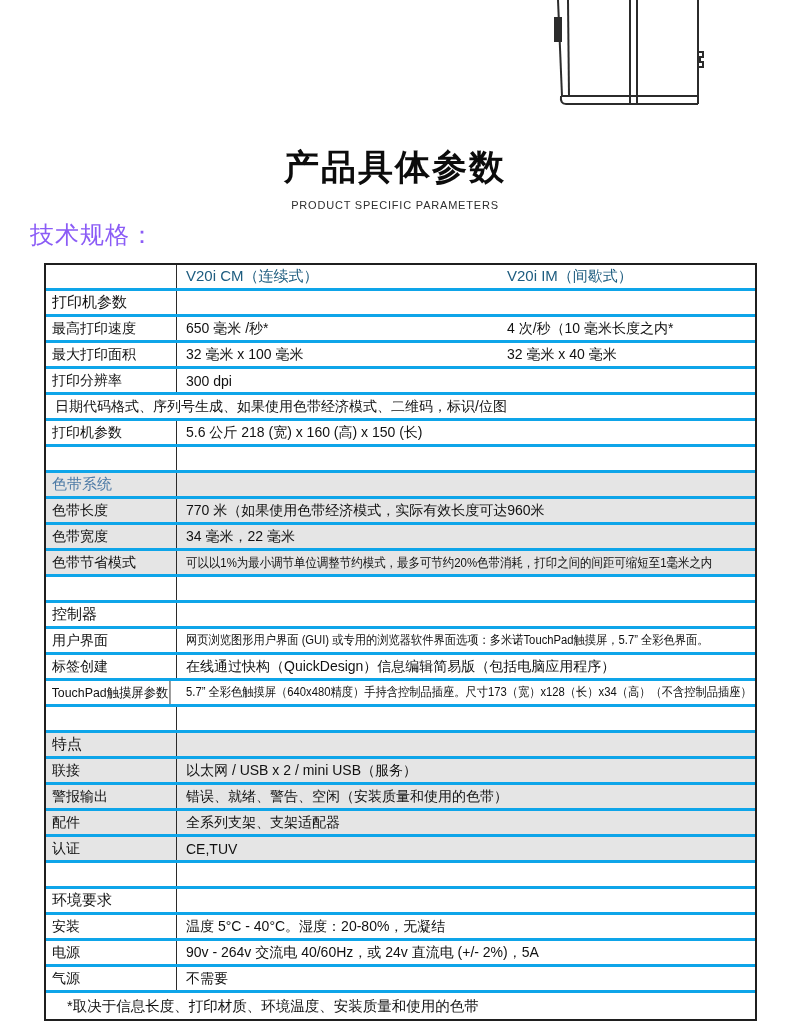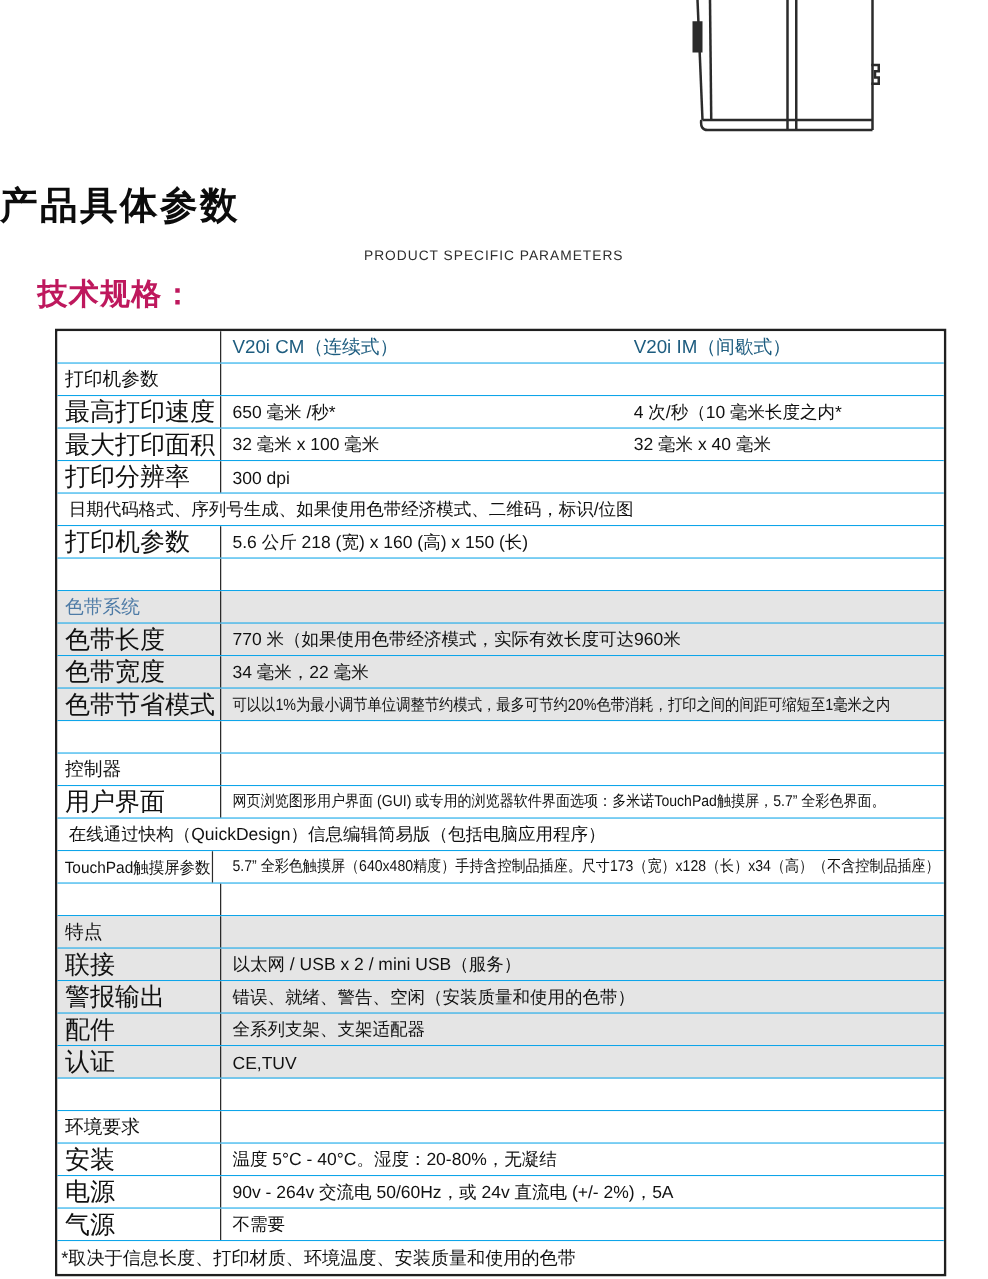--- a/index.html
+++ b/index.html
@@ -4,56 +4,56 @@
 <style>
   html,body{margin:0;padding:0;background:#ffffff;}
   body{
     width:790px;height:1023px;position:relative;overflow:hidden;
     font-family:"Liberation Sans","DejaVu Sans",sans-serif;color:#111;
   }
   
   .device-art{position:absolute;left:548px;top:0;width:158px;height:112px;}
   
   .page-title{
-    position:absolute;top:144px;left:0;width:100%;text-align:left;
-    font-size:30px;font-weight:700;color:#0c0c0c;letter-spacing:2px;
+    position:absolute;top:144px;left:0;width:100%;text-align:center;
+    font-size:35px;font-weight:700;color:#0c0c0c;letter-spacing:2px;
   }
   .page-subtitle{
     position:absolute;top:199px;left:0;width:100%;text-align:center;
     font-size:11px;color:#2e2e2e;letter-spacing:0.8px;
   }
   .section-heading{
     position:absolute;top:219px;left:30px;
-    font-size:24px;font-weight:700;color:#be185d;letter-spacing:1px;
+    font-size:24px;font-weight:400;color:#8b5cf6;letter-spacing:1px;
   }
   
   .spec-table{
     position:absolute;left:44px;top:263px;width:713px;
     border:2px solid #1f1f1f;box-sizing:border-box;background:#fff;
   }
-  .t-row{display:flex;height:26px;box-sizing:border-box;border-bottom:1px solid #0ea5e9;background:#fff;}
+  .t-row{display:flex;height:26px;box-sizing:border-box;border-bottom:3px solid #0ea5e9;background:#fff;}
   .t-row:last-child{border-bottom:none;}
   .t-row.bg-blue{background:#e5e5e5;}
   .t-label{
     flex:0 0 131px;width:131px;box-sizing:border-box;border-right:1px solid #2b2b2b;
-    display:flex;align-items:center;padding-left:6px;font-size:20px;overflow:hidden;white-space:nowrap;
+    display:flex;align-items:center;padding-left:6px;font-size:14px;overflow:hidden;white-space:nowrap;
   }
   .t-label.section{font-weight:400;font-size:15px;}
   .t-label.section.ribbon{font-weight:400;color:#4e7ba6;}
   .t-label.cond-label{font-size:13px;transform:scaleX(0.95);transform-origin:left center;}
   .t-content{
     flex:1;position:relative;display:flex;align-items:center;
     padding-left:9px;font-size:14px;overflow:hidden;white-space:nowrap;box-sizing:border-box;
   }
   .head-val{color:#1d5c7f;font-size:15px;}
   .val2{position:absolute;left:330px;top:0;height:100%;display:flex;align-items:center;}
   .cond{font-size:13px;transform:scaleX(0.88);transform-origin:left center;}
   .cond-sm{font-size:12.5px;transform:scaleX(0.9);transform-origin:left center;}
   .t-foot{
-    flex:1;display:flex;align-items:center;padding-left:3px;font-size:14.5px;white-space:nowrap;
+    flex:1;display:flex;align-items:center;padding-left:21px;font-size:14.5px;white-space:nowrap;
   }
 </style>
 </head>
 <body>
 
 <svg class="device-art" viewBox="0 0 158 112">
   <g fill="none" stroke="#2b2b2b" stroke-width="2">
     <path d="M10,0 L14,96"></path>
     <path d="M20,0 L21,96"></path>
     <path d="M82,0 V104"></path>
@@ -147,20 +147,21 @@
       <div class="t-label section">控制器</div>
       <div class="t-content"></div>
     </div>
     <div class="t-row">
       <div class="t-label">用户界面</div>
       <div class="t-content">
         <div class="cond-sm">网页浏览图形用户界面 (GUI) 或专用的浏览器软件界面选项：多米诺TouchPad触摸屏，5.7” 全彩色界面。</div>
       </div>
     </div>
     <div class="t-row">
+      <div class="t-label">标签创建</div>
       <div class="t-content">
         <div class="">在线通过快构（QuickDesign）信息编辑简易版（包括电脑应用程序）</div>
       </div>
     </div>
     <div class="t-row">
       <div class="t-label cond-label">TouchPad触摸屏参数</div>
       <div class="t-content">
         <div class="cond-sm">5.7” 全彩色触摸屏（640x480精度）手持含控制品插座。尺寸173（宽）x128（长）x34（高）（不含控制品插座）</div>
       </div>
     </div>
@@ -206,21 +207,21 @@
     </div>
     <div class="t-row">
       <div class="t-label">安装</div>
       <div class="t-content">
         <div class="">温度 5°C - 40°C。湿度：20-80%，无凝结</div>
       </div>
     </div>
     <div class="t-row">
       <div class="t-label">电源</div>
       <div class="t-content">
-        <div class="">90v - 264v 交流电 50/60Hz，或 24v 直流电 (+/- 2%)，5A</div>
+        <div class="">90v - 264v 交流电 40/60Hz，或 24v 直流电 (+/- 2%)，5A</div>
       </div>
     </div>
     <div class="t-row">
       <div class="t-label">气源</div>
       <div class="t-content">
         <div class="">不需要</div>
       </div>
     </div>
     <div class="t-row">
       <div class="t-foot">*取决于信息长度、打印材质、环境温度、安装质量和使用的色带</div>

